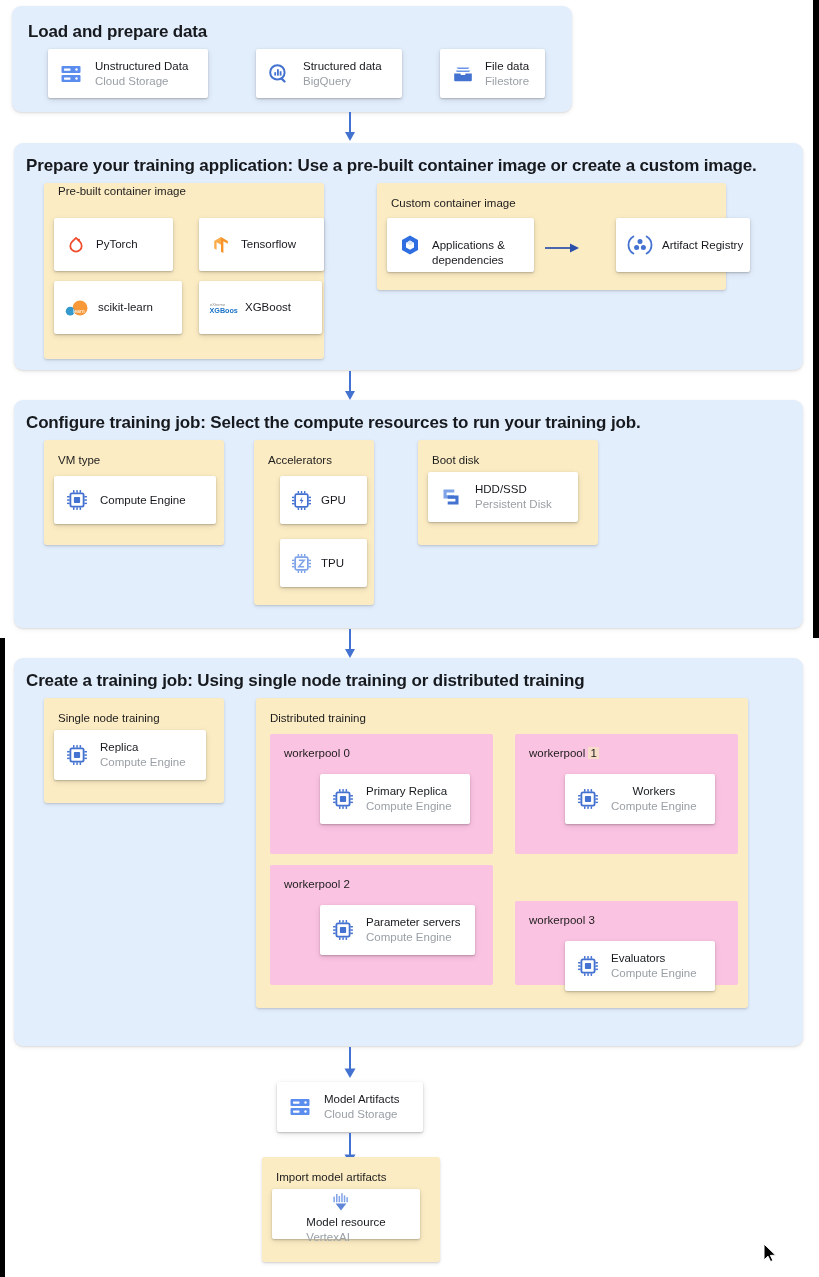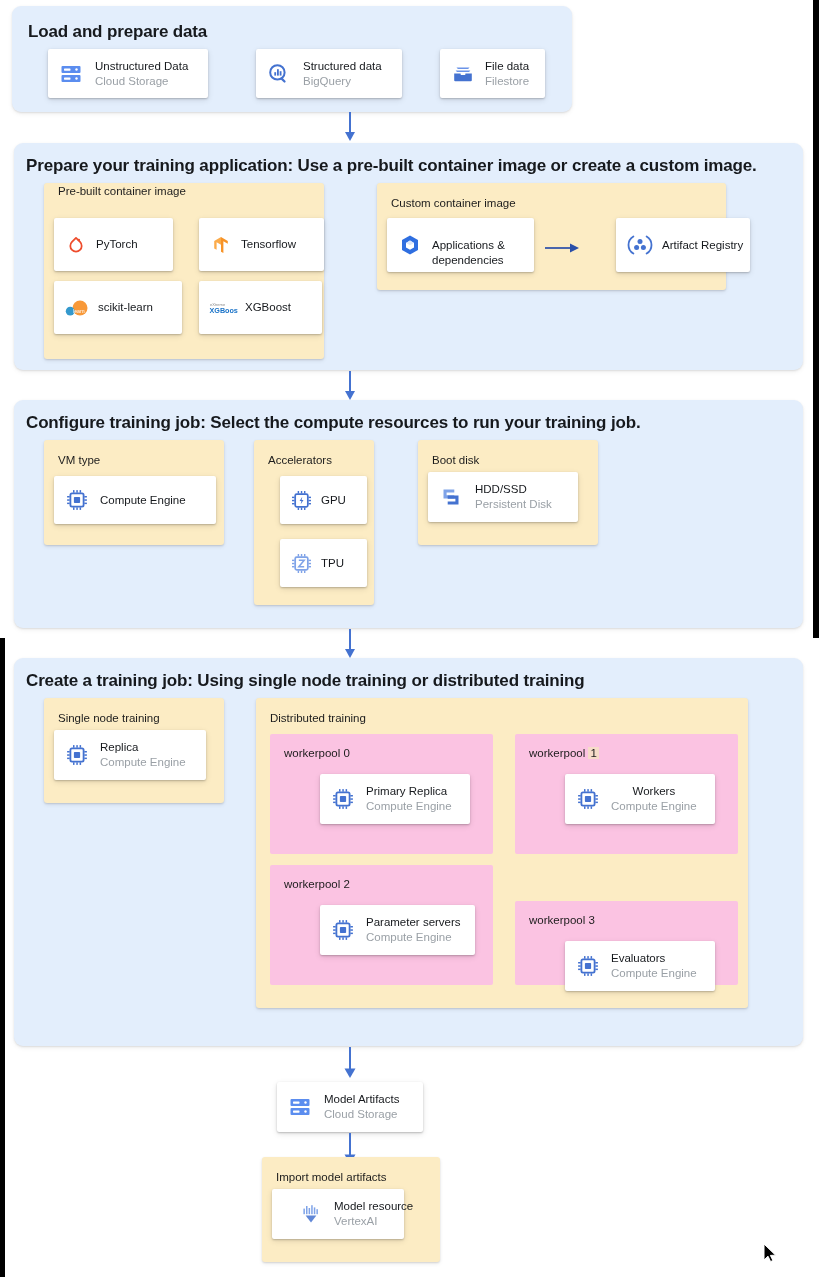--- a/index.html
+++ b/index.html
@@ -555,21 +555,21 @@
     </span>
   </div>
 
   <svg class="arrow" style="left:342px; top:1133px;" width="16" height="32">
     <line x1="8" y1="0" x2="8" y2="23" stroke="#4472d0" stroke-width="2"></line>
     <path d="M8 31 L2.5 21.5 L13.5 21.5 Z" fill="#4472d0"></path>
   </svg>
 
   <div class="group" style="left:262px; top:1157px; width:178px; height:105px;">
     <div class="group-title" style="left:14px; top:14px;">Import model artifacts</div>
-    <div class="card" style="left:10px; top:32px; width:132px; height:50px; padding:0 26px;">
+    <div class="card" style="left:10px; top:32px; width:148px; height:50px; padding:0 26px;flex-direction:column;">
       <span class="ico" style="width:26px;height:26px;margin-right:10px;">
         <svg width="24" height="24" viewBox="0 0 24 24">
           <g fill="#7fa3e8">
             <rect x="4.4" y="6.6" width="1.5" height="5.6"></rect>
             <rect x="7.0" y="4.0" width="1.5" height="8.2"></rect>
             <rect x="9.6" y="6.0" width="1.5" height="6.2"></rect>
             <rect x="12.2" y="3.2" width="1.5" height="9.0"></rect>
             <rect x="14.8" y="5.4" width="1.5" height="6.8"></rect>
             <rect x="17.4" y="7.2" width="1.5" height="5.0"></rect>
           </g>

